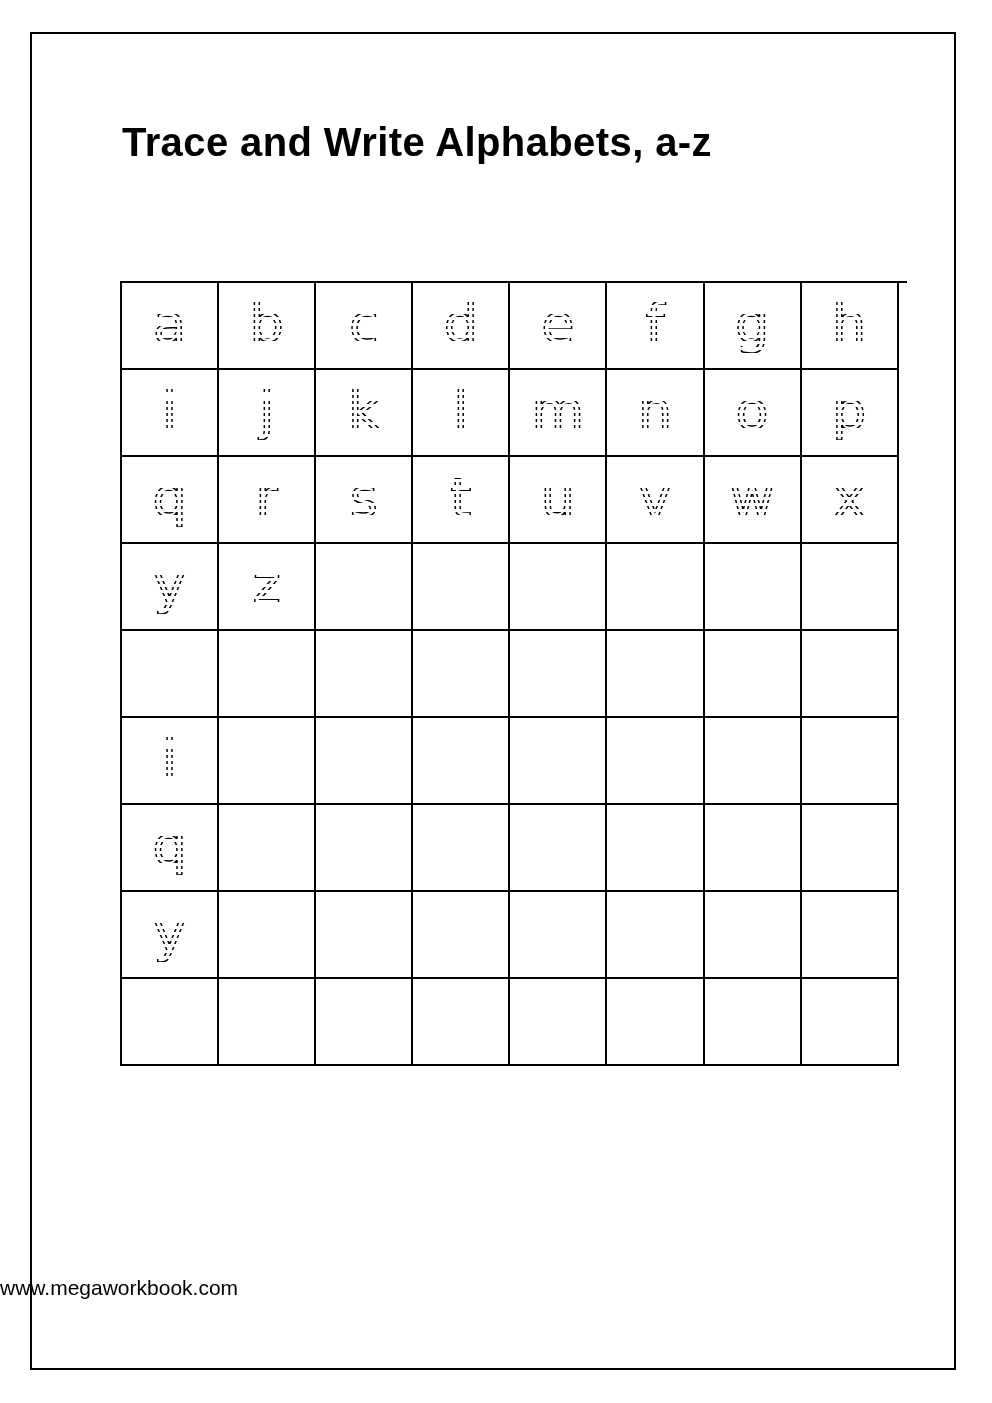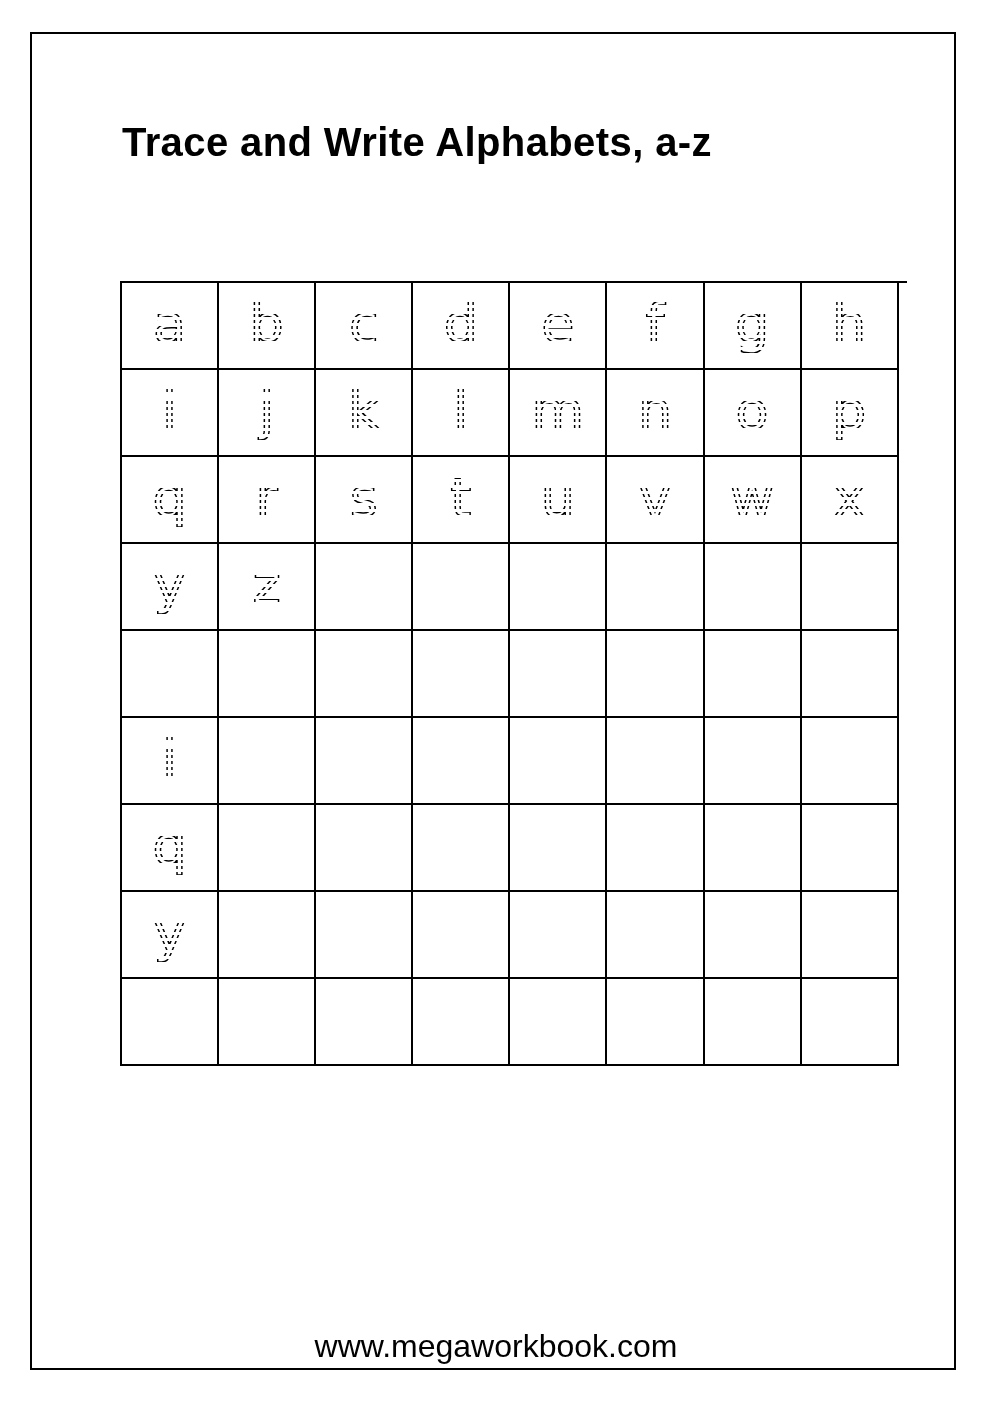--- a/index.html
+++ b/index.html
@@ -138,24 +138,24 @@
     position: absolute;
     left: 36px;
     top: 44px;
   }
   .tall-row { height: 105px; }
   .tall-row .cell { height: 105px; }
 
   .footer {
     position: absolute;
     left: 0;
-    top: 1328px;
+    top: 1276px;
     width: 992px;
-    text-align: center;
-    font-size: 32px;
+    text-align: left;
+    font-size: 21px;
     color: #000000;
   }
 </style>
 </head>
 <body>
 
 <div class="page">
 
   <div class="page-border"></div>
 

